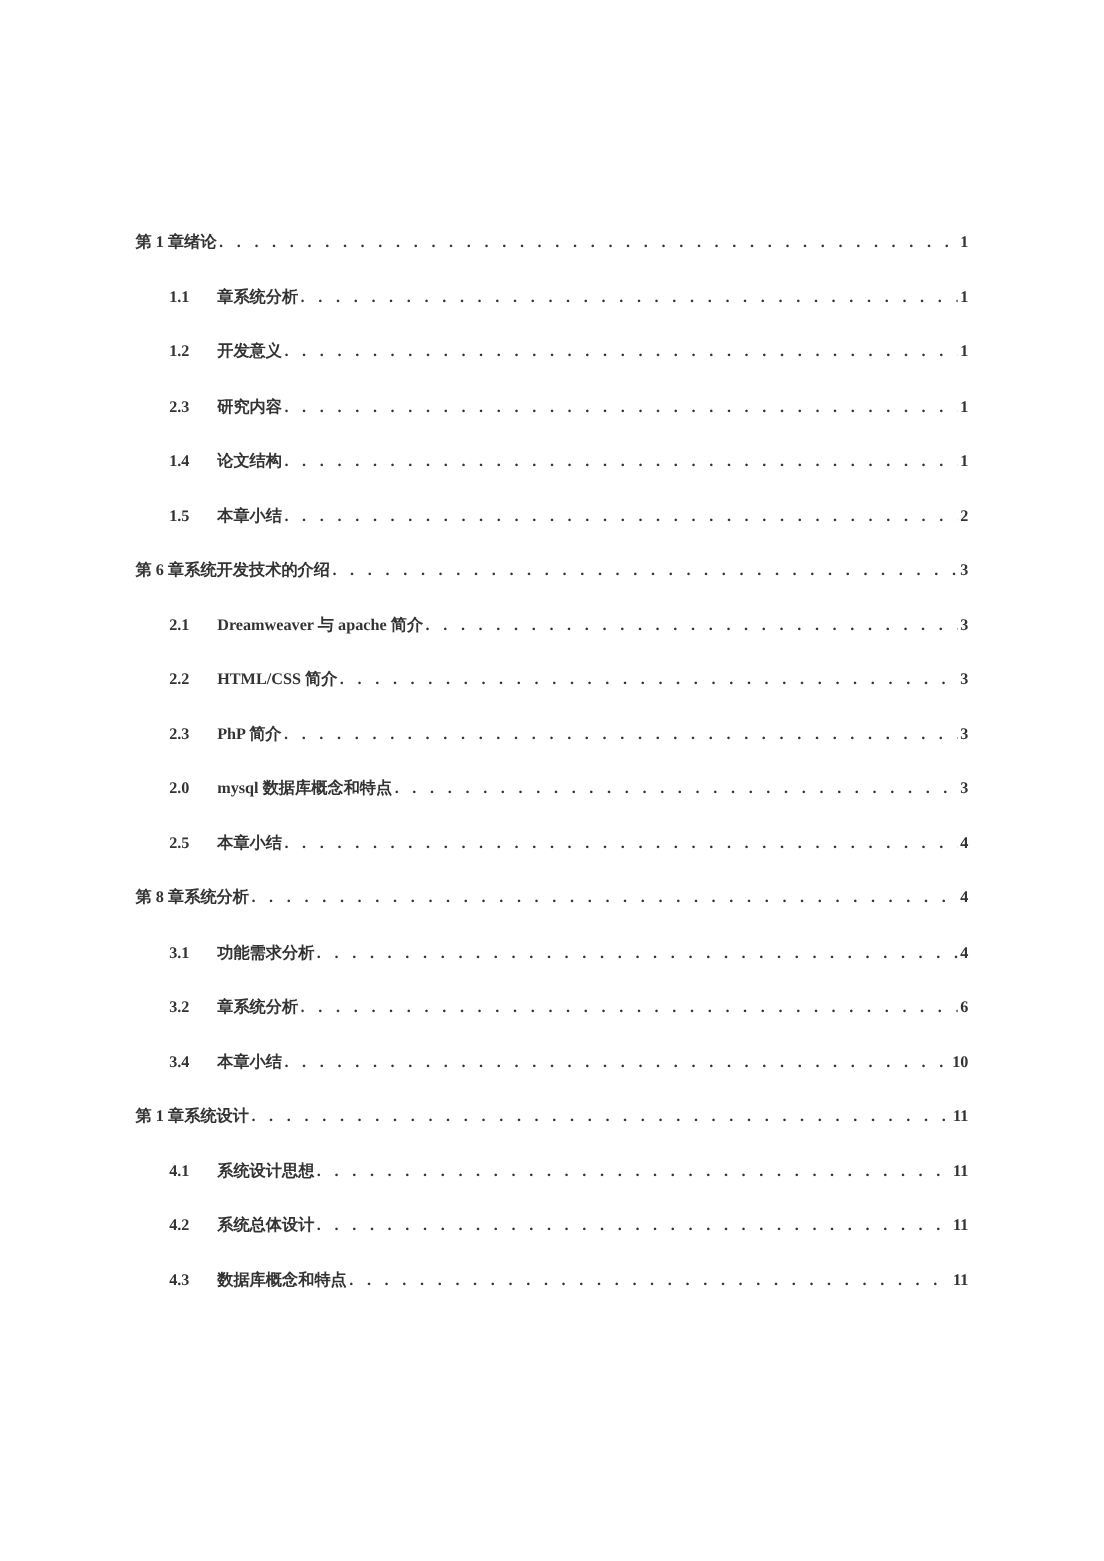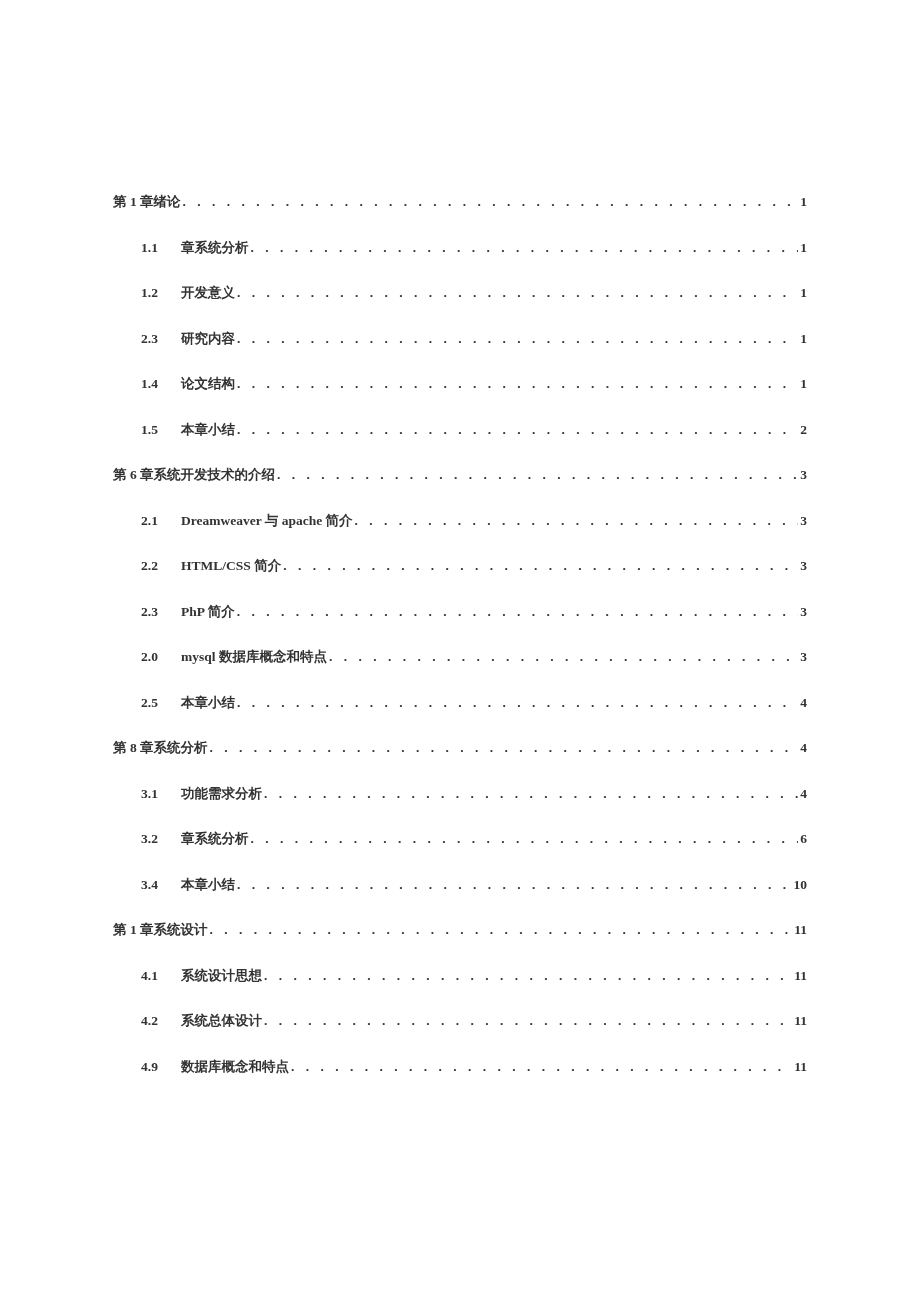--- a/index.html
+++ b/index.html
@@ -161,19 +161,19 @@
         <span class="toc-dots"></span>
         <span class="toc-page">11</span>
       </div>
       <div class="toc-entry level-2">
         <span class="toc-num">4.2</span>
         <span class="toc-title">系统总体设计</span>
         <span class="toc-dots"></span>
         <span class="toc-page">11</span>
       </div>
       <div class="toc-entry level-2">
-        <span class="toc-num">4.9</span>
+        <span class="toc-num">4.3</span>
         <span class="toc-title">数据库概念和特点</span>
         <span class="toc-dots"></span>
         <span class="toc-page">11</span>
       </div>
     </div>
 </div>
 
 </body></html>

